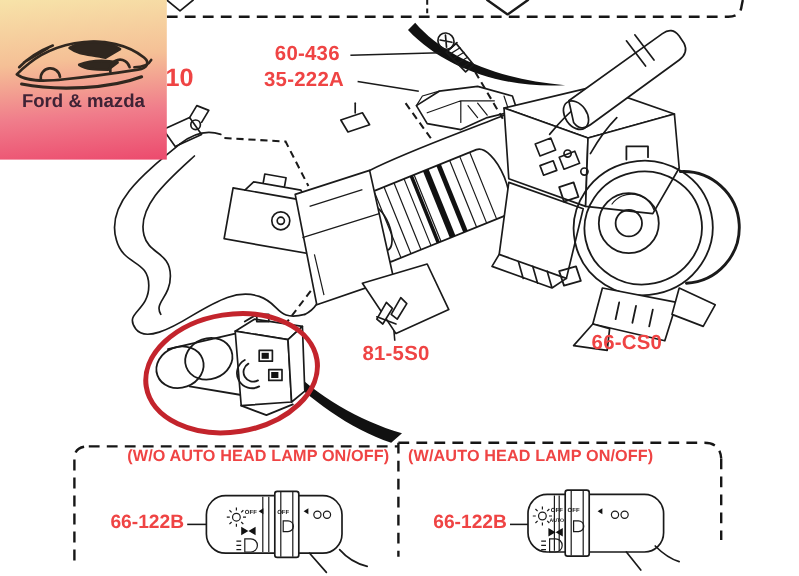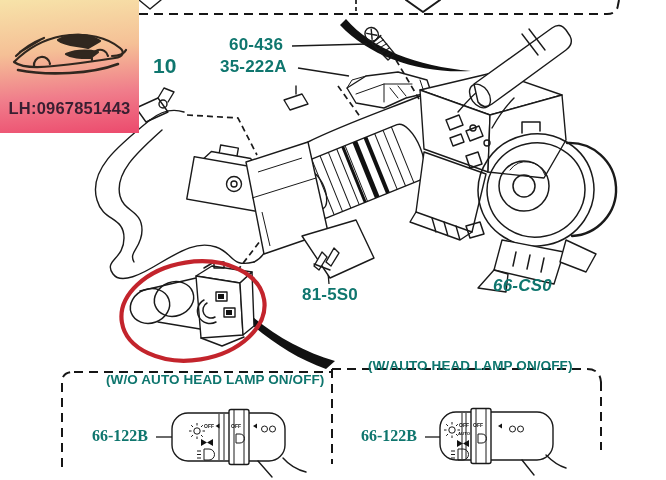--- a/index.html
+++ b/index.html
@@ -1,23 +1,23 @@
 <!DOCTYPE html>
 <html><head>
 <meta charset="utf-8">
 <style>
   html,body{margin:0;padding:0;background:#e8e8e8;}
   #stage{
     position:relative;width:666px;height:480px;background:#ffffff;
     font-family:"Liberation Sans",sans-serif;overflow:hidden;
   }
-  .lbl{position:absolute;font-weight:bold;color:#0f766e;white-space:nowrap;line-height:1;}
+  .lbl{position:absolute;font-weight:bold;color:#ef4444;white-space:nowrap;line-height:1;}
   .part{font-size:17px;letter-spacing:.2px;}
   .panel-title{font-size:13.5px;letter-spacing:.1px;}
-  .part-sm{font-size:16px;font-family:Liberation Serif, serif;}
+  .part-sm{font-size:16px;}
   #ref10{font-size:21px;}
   #logo{
     position:absolute;left:0;top:0;width:139px;height:133px;
     background:linear-gradient(175deg,#f7e3a9 0%,#f5c096 38%,#f07d8b 70%,#ec4a6d 100%);
     overflow:hidden;
   }
   #logo .brand{position:absolute;left:0;top:76px;width:139px;text-align:center;
     font-weight:bold;font-size:15.5px;color:#3f2335;}
   #logo .phone{position:absolute;left:0;top:99px;width:139px;text-align:center;
     font-weight:bold;font-size:16.5px;color:#391f31;letter-spacing:.2px;}
@@ -226,39 +226,39 @@
       <g class="thin">
         <path d="M478,434 h4 a4.5,4.5 0 0 1 0,9 h-4 z"></path>
       </g>
       <path class="fillb" d="M502,423.5 l-4,2.5 l4,2.5 z"></path>
       <circle class="thin" cx="512.5" cy="429" r="3"></circle>
       <circle class="thin" cx="520.5" cy="429" r="3"></circle>
       <path class="ink" d="M522,460 L534,475 M546,455 C553,462 559,466 566,468"></path>
     </g>
   </svg>
 
-  <div id="ref10" class="lbl" style="left:138px;top:55px;margin-left:15px;">10</div>
+  <div id="ref10" class="lbl" style="left:138px;top:55px;">10</div>
   <div class="lbl part" style="left:229px;top:36px;">60-436</div>
   <div class="lbl part" style="left:220px;top:58px;">35-222A</div>
   <div class="lbl part" style="left:302px;top:286px;">81-5S0</div>
-  <div class="lbl part" style="left:493px;top:277px;font-style:italic;">66-CS0</div>
+  <div class="lbl part" style="left:493px;top:277px;">66-CS0</div>
 
   <div class="lbl panel-title" style="left:62px;top:373px;margin-left:44px;">(W/O AUTO HEAD LAMP ON/OFF)</div>
-  <div class="lbl panel-title" style="left:340px;top:359px;margin-left:28px;">(W/AUTO HEAD LAMP ON/OFF)</div>
+  <div class="lbl panel-title" style="left:340px;top:373px;">(W/AUTO HEAD LAMP ON/OFF)</div>
   <div class="lbl part-sm" style="left:92px;top:428px;">66-122B</div>
   <div class="lbl part-sm" style="left:361px;top:428px;">66-122B</div>
 
   <div id="logo">
     <svg width="139" height="80" viewBox="0 0 139 80" style="top:6px;">
       <g stroke="#30271f" stroke-width="2.2" fill="none" stroke-linecap="round" stroke-linejoin="round">
         <path d="M14,56 C26,44 40,34 62,30 C88,26 108,32 120,42 C125,46 123,51 115,52 C96,55 74,58 54,60 C36,62 22,62 14,56 Z"></path>
         <path d="M58,34 C70,27 88,27 100,35 L88,42 C76,39 66,40 58,34 Z" fill="#30271f"></path>
         <path d="M66,48 C76,44 88,44 98,46 L90,52 C80,52 72,52 66,48 Z" fill="#30271f"></path>
         <path d="M20,46 L40,34 M16,50 C24,42 34,36 44,32"></path>
         <path d="M34,60 A8,8 0 0 1 50,58 M92,54 A8,8 0 0 1 108,50"></path>
         <path d="M112,50 C118,50 124,48 126,44"></path>
         <path d="M18,64 C48,70 92,68 118,58" stroke-width="2.6"></path>
       </g>
     </svg>
-    <div class="phone">LH:0967851443</div>
+    <div class="brand">Ford &amp; mazda</div>
   </div>
 
 </div>
 
 </body></html>

